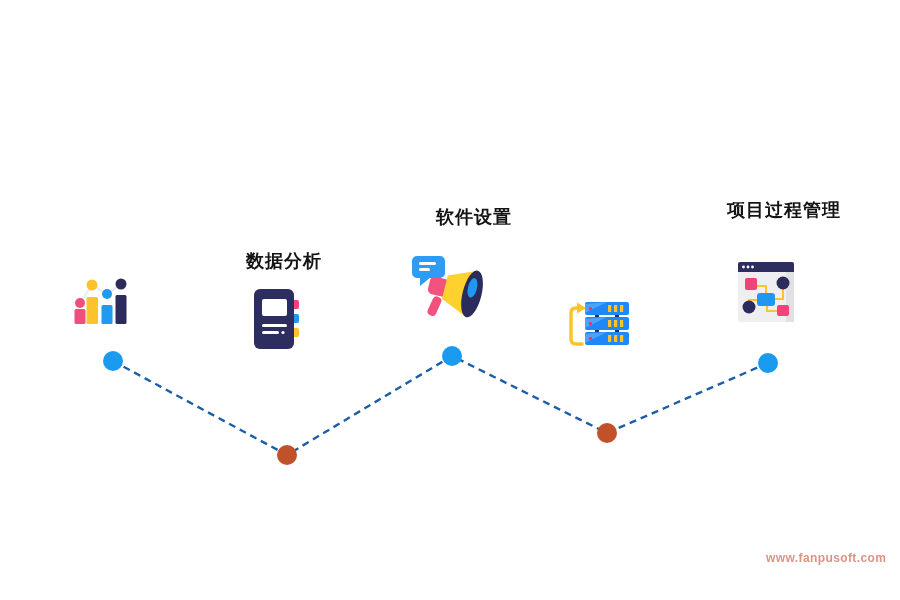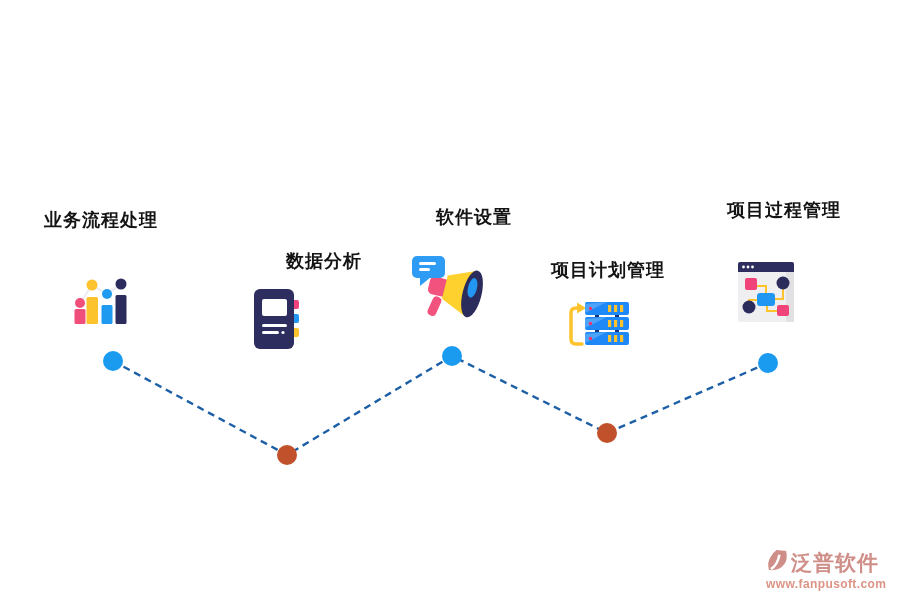--- a/index.html
+++ b/index.html
@@ -6,21 +6,21 @@
   .canvas{
     position:relative;width:900px;height:600px;background:#ffffff;overflow:hidden;
     font-family:"Liberation Sans","DejaVu Sans",sans-serif;
   }
   .timeline-svg{position:absolute;left:0;top:0;width:900px;height:600px;}
   .step-label{
     position:absolute;font-size:18px;font-weight:bold;color:#141414;
     letter-spacing:1px;white-space:nowrap;line-height:22px;
   }
   .label-1{left:44px;top:209px;}
-  .label-2{left:246px;top:250px;margin-left:40px;}
+  .label-2{left:246px;top:250px;}
   .label-3{left:436px;top:206px;}
   .label-4{left:551px;top:259px;}
   .label-5{left:727px;top:199px;}
   .step-icon{position:absolute;}
   .icon-1{left:72px;top:276px;}
   .icon-2{left:251px;top:287px;}
   .icon-3{left:410px;top:254px;}
   .icon-4{left:565px;top:300px;}
   .icon-5{left:737px;top:261px;}
   .watermark{
@@ -38,24 +38,22 @@
 
   <svg class="timeline-svg" viewBox="0 0 900 600">
       <polyline points="113,361 287,455 452,356 607,433 768,363" fill="none" stroke="#1d5fa6" stroke-width="2.4" stroke-dasharray="7 5"></polyline>
       <circle cx="113" cy="361" r="10" fill="#1b9bf0"></circle>
       <circle cx="287" cy="455" r="10" fill="#c1512a"></circle>
       <circle cx="452" cy="356" r="10" fill="#1b9bf0"></circle>
       <circle cx="607" cy="433" r="10" fill="#c1512a"></circle>
       <circle cx="768" cy="363" r="10" fill="#1b9bf0"></circle>
     </svg>
 
-  <div class="step-label label-1">业务流程处理</div>
   <div class="step-label label-2">数据分析</div>
   <div class="step-label label-3">软件设置</div>
-  <div class="step-label label-4">项目计划管理</div>
   <div class="step-label label-5">项目过程管理</div>
 
   <div class="step-icon icon-1">
     <svg width="60" height="50" viewBox="0 0 60 50">
       <polyline points="8,27 20,9 35,18 49,8" fill="none" stroke="#ececf2" stroke-width="2.2"></polyline>
       <circle cx="8" cy="27" r="5" fill="#f04f7c"></circle>
       <rect x="2.5" y="33" width="11" height="15" rx="1.5" fill="#f04f7c"></rect>
       <circle cx="20" cy="9" r="5.5" fill="#fcc32d"></circle>
       <rect x="14.5" y="21" width="11.5" height="27" rx="1.5" fill="#fcc32d"></rect>
       <circle cx="35" cy="18" r="5" fill="#1e9af0"></circle>
@@ -145,25 +143,16 @@
       </g>
       <rect x="8" y="17" width="12" height="12" rx="2" fill="#f0437a"></rect>
       <circle cx="46" cy="22" r="6.5" fill="#2b2c5c"></circle>
       <circle cx="12" cy="46" r="6.5" fill="#2b2c5c"></circle>
       <rect x="40" y="44" width="12" height="11" rx="2" fill="#f0437a"></rect>
       <rect x="20" y="32" width="18" height="13" rx="3" fill="#2196f3"></rect>
     </svg>
   </div>
 
   <div class="watermark">
-    <div class="brand-row">
-      <span>
-        <svg width="23" height="23" viewBox="0 0 24 24">
-          <path d="M11,1 L21,2 Q23,11 19,16 Q14,23 3,22 Q1,13 5,8 Q8,3 11,1 Z" fill="#cf8e87"></path>
-          <path d="M5,21 Q12,17 14,6" stroke="#ffffff" stroke-width="2.6" fill="none"></path>
-        </svg>
-      </span>
-      <span class="brand-name">泛普软件</span>
-    </div>
     <div class="brand-url">www.fanpusoft.com</div>
   </div>
 
 </div>
 
 </body></html>

